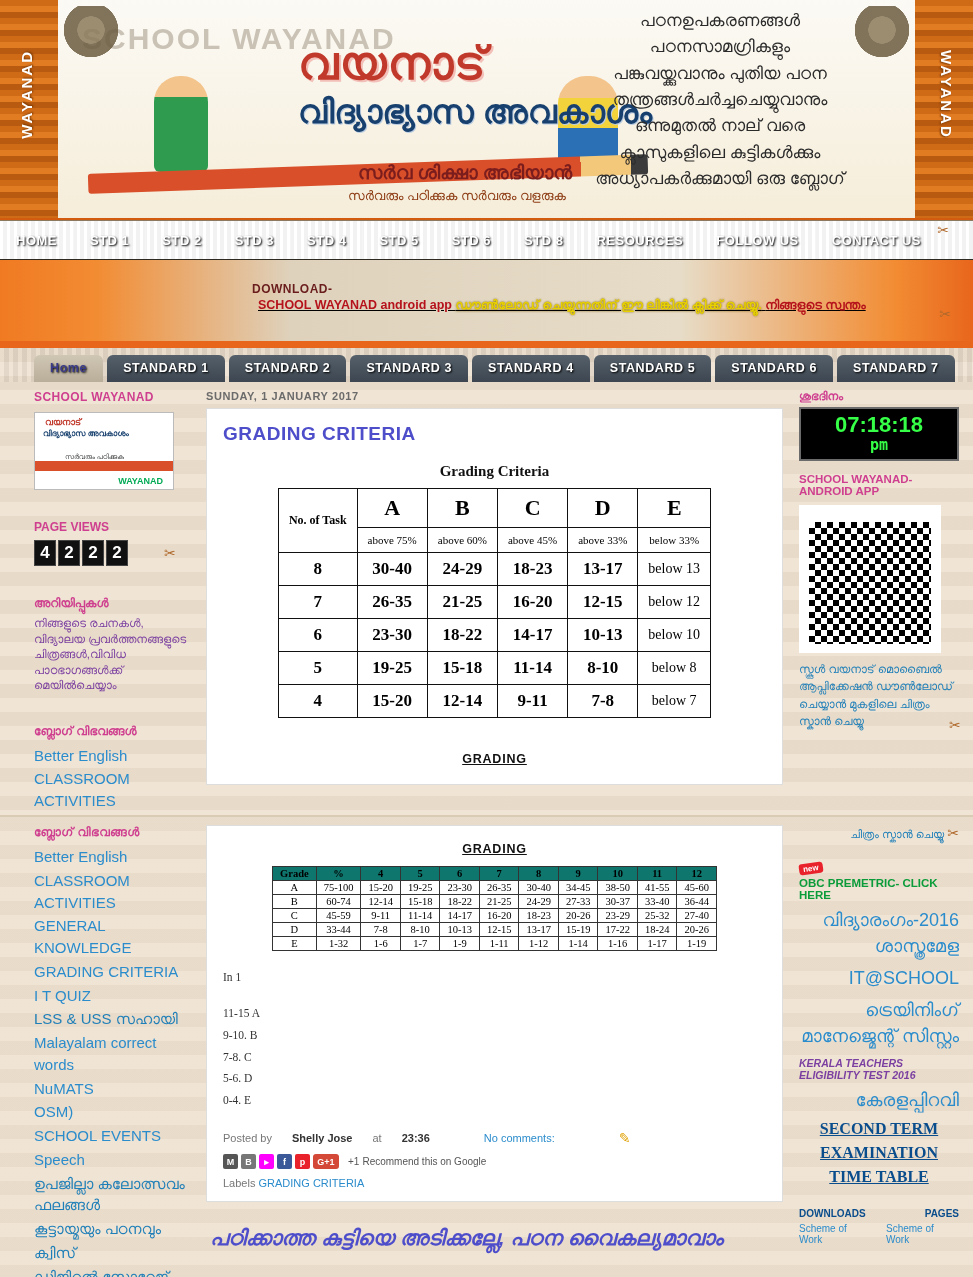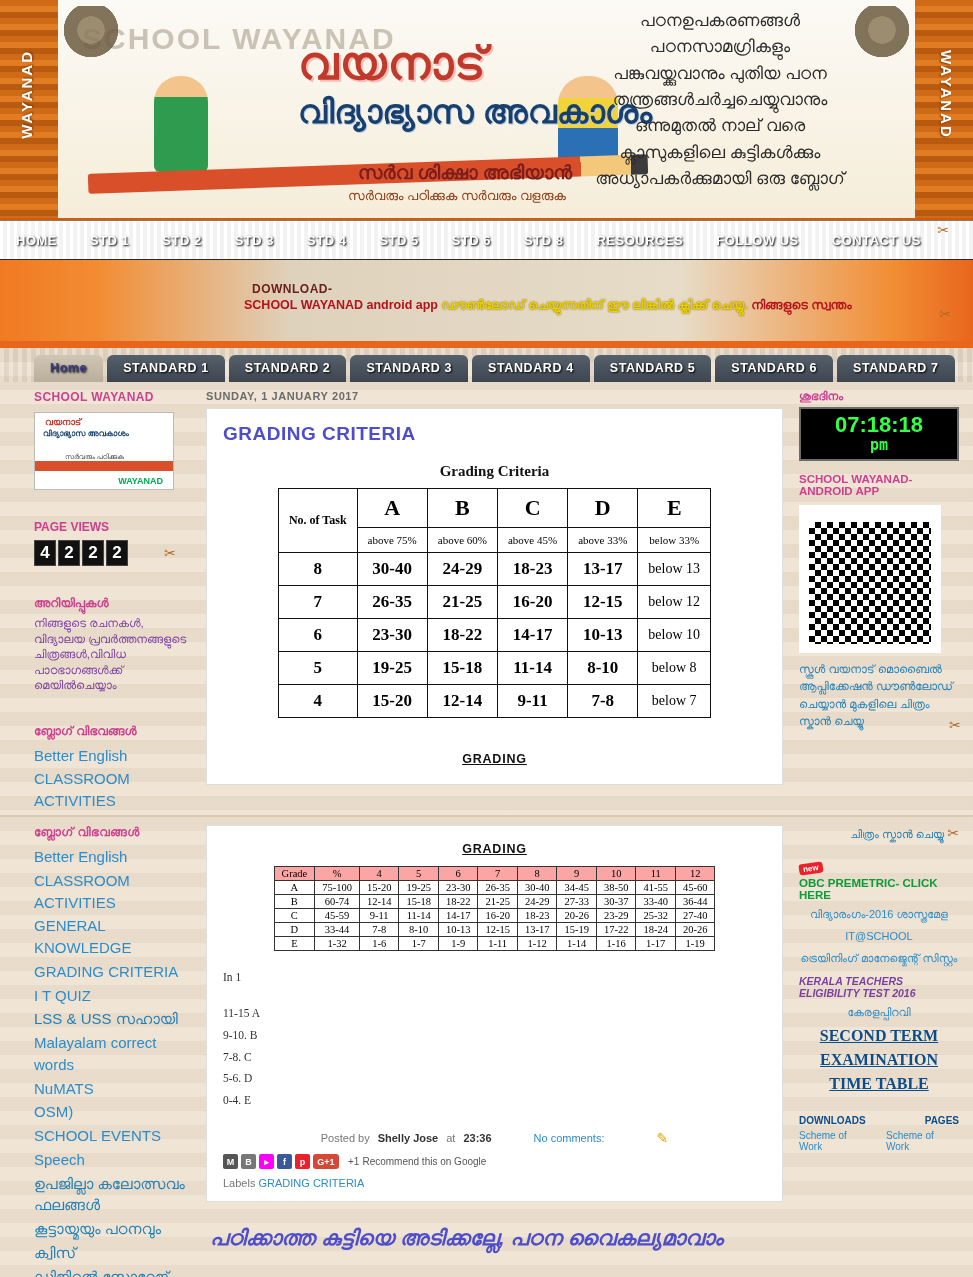--- a/index.html
+++ b/index.html
@@ -112,22 +112,22 @@
   .download-strip {
     height:84px; position:relative;
     background: linear-gradient(90deg,#f07a22 0%, #f28c33 10%, #ded2bd 30%, #e7dcc7 70%, #f28c33 92%, #e8661c 100%);
     border-bottom:3px solid #e8661c;
   }
   .download-strip .dl-label {
     position:absolute; left:252px; top:22px;
     color:#6a1d1d; font-weight:bold; font-size:12px; letter-spacing:.5px;
   }
   .download-strip .dl-line {
-    position:absolute; left:244px; top:38px;
-    font-size:12.5px; font-weight:bold;
+    position:absolute; left:258px; top:38px;
+    font-size:12.5px; font-weight:bold;text-decoration:underline;
   }
   .dl-yellow { color:#e8d100; text-shadow:0 0 2px #7a5a00; }
   .dl-red { color:#b5121b; }
   .scissors {
     color:#b06a2c; font-size:14px;
   }
 
   
   .blog {
     position:relative;
@@ -224,23 +224,23 @@
     font-weight:bold; font-size:12.5px; color:#111; text-decoration:underline;
     letter-spacing:.8px;
   }
   table.grade2 {
     margin: 8px auto 0; border-collapse:collapse; font-family:"Liberation Serif", serif;
     font-size:10.5px;
   }
   table.grade2 th, table.grade2 td {
     border:1px solid #333; padding:1px 7px; text-align:center;
   }
-  table.grade2 th { font-weight:normal; background:#fca5a5; }
+  table.grade2 th { font-weight:bold; background:#0f766e; }
   .plain-lines { margin-top:16px; font-size:11.5px; color:#333; line-height:1.9; font-family:"Liberation Serif", serif;}
-  .post-foot { margin-top:18px; font-size:11px; color:#777; display:flex; align-items:center; gap:8px;justify-content:center;}
+  .post-foot { margin-top:18px; font-size:11px; color:#777; display:flex; align-items:center; gap:20px;}
   .post-foot b { color:#333; }
   .post-foot a { color:#2b8ccc; text-decoration:none;padding-left:20px; }
   .share-row { margin-top:8px; display:flex; align-items:center; gap:3px; }
   .sh {
     width:15px; height:15px; font-size:9px; color:#fff; display:flex; align-items:center; justify-content:center;
     border-radius:2px; font-weight:bold;
   }
   .labels-row { margin-top:8px; font-size:11px; color:#777; }
   .labels-row a { color:#2b8ccc; text-decoration:none; }
 
@@ -259,21 +259,21 @@
   .qr {
     width:128px; height:128px; margin:8px auto 0; background:#fff; border:3px solid #fff;
     background-image:
       repeating-linear-gradient(90deg,#000 0 6px, #fff 6px 12px),
       repeating-linear-gradient(180deg,#000 0 6px, #fff 6px 12px);
     background-blend-mode: difference;
   }
   .qr-wrap { background:#fff; padding:6px; width:142px; margin-top:8px;}
   .r-mal { margin-top:8px; font-size:11.5px; color:#1f7fb8; line-height:1.5; }
   .r-link { display:block; color:#0a9c3a; font-size:11.5px; font-weight:bold; text-decoration:none; margin-top:2px;}
-  .r-big { color:#2b8ccc; font-size:11px; text-align:center; line-height:1.45; margin-top:6px;}
+  .r-big { color:#2b8ccc; font-size:18px; text-align:right; line-height:1.45; margin-top:6px;}
   .r-ital { color:#7a3fa0; font-size:10.5px; font-style:italic; font-weight:bold; margin-top:8px;}
   .r-serif-link {
     display:block; text-align:center; color:#0a4d8c; font-family:"Liberation Serif", serif;
     font-weight:bold; font-size:16px; text-decoration:underline; margin-top:6px;
   }
   .new-badge {
     display:inline-block; background:#e8212b; color:#fff; font-size:8px; font-weight:bold;
     padding:1px 4px; border-radius:3px; transform: rotate(-8deg);
   }
 

